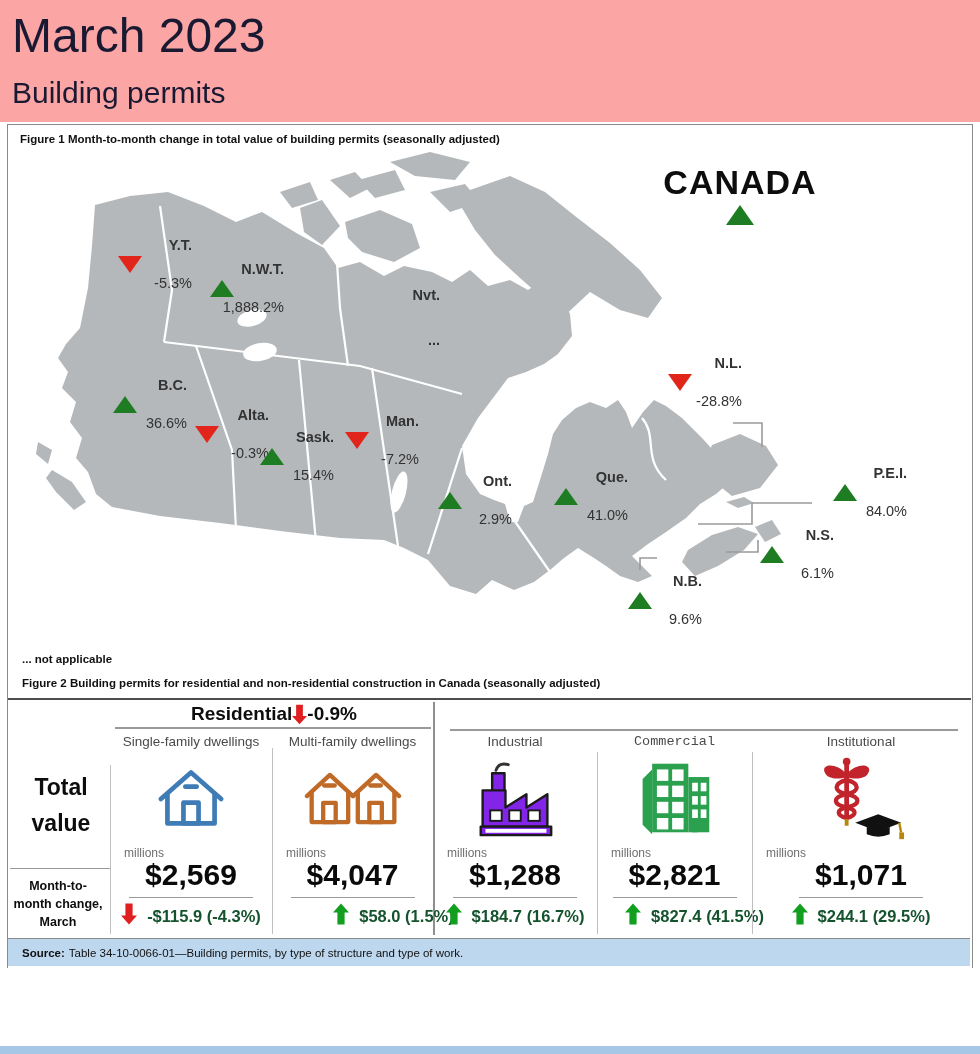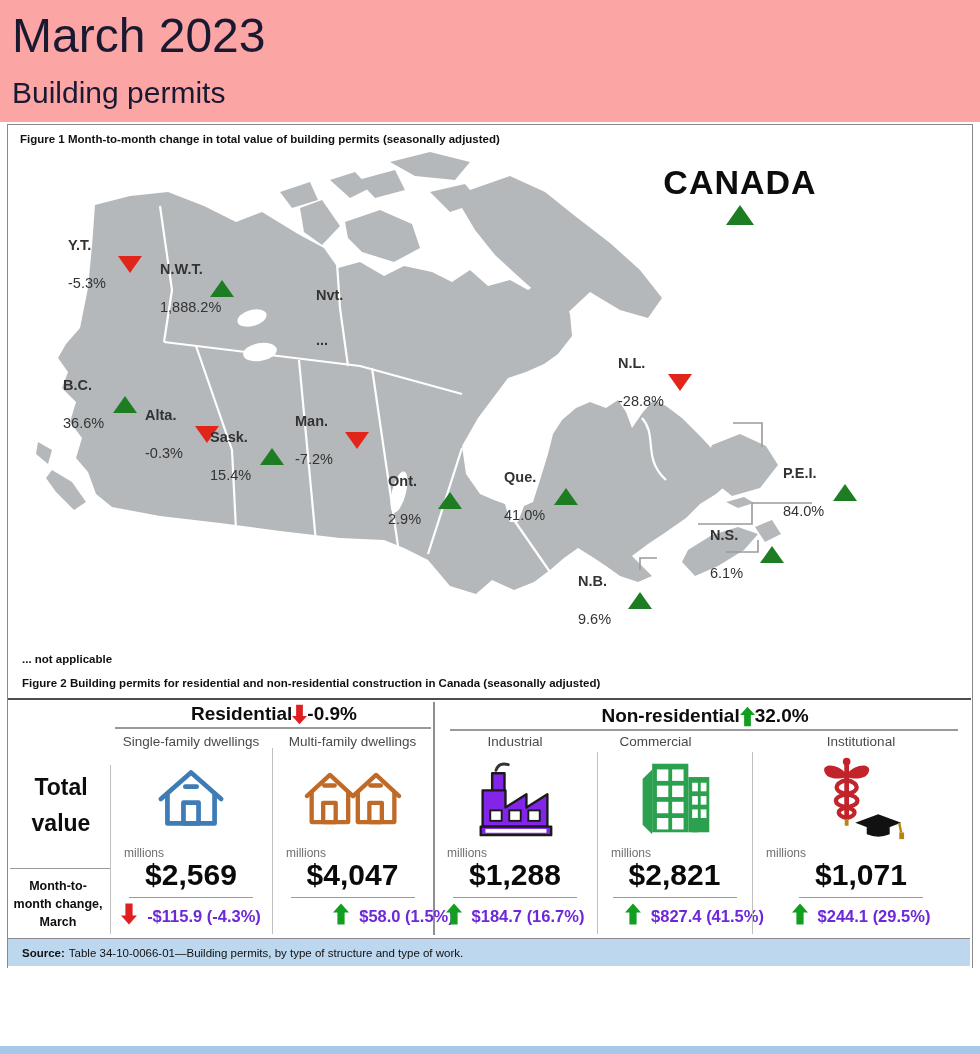--- a/index.html
+++ b/index.html
@@ -15,21 +15,21 @@
   
   #framebox{left:7px;top:124px;width:964px;height:844px;border:1px solid #8a8a8a;background:#fff;}
   .caption{font-size:11.5px;font-weight:bold;color:#111;}
   #fig1cap{left:20px;top:133px;}
   #note{left:22px;top:653px;font-size:11.5px;font-weight:bold;color:#111;}
   #fig2cap{left:22px;top:677px;}
   #fig2rule{left:8px;top:698px;width:963px;height:2px;background:#4d4d4d;}
 
   
   #mapsvg{left:0;top:150px;}
-  .region{position:absolute;width:124px;text-align:left;pointer-events:none;}
+  .region{position:absolute;width:124px;text-align:right;pointer-events:none;}
   .r-label{font-size:14.5px;font-weight:600;color:#333;line-height:1.05;}
   .r-value{font-size:14.5px;font-weight:500;color:#333;line-height:1.05;margin-top:3px;}
   .tri{width:0;height:0;margin:3px auto 0 auto;}
   .tri.up{border-left:12px solid transparent;border-right:12px solid transparent;border-bottom:17px solid #1e7d23;}
   .tri.down{border-left:12px solid transparent;border-right:12px solid transparent;border-top:17px solid #e1251b;}
   .tri.big.up{border-left:14px solid transparent;border-right:14px solid transparent;border-bottom:20px solid #1e7d23;}
   #canada-blk{left:640px;top:163px;width:200px;text-align:center;}
   #canada-name{font-size:34px;font-weight:800;color:#0d0d0d;letter-spacing:1px;}
   #canada-val{font-size:29px;color:#4a4a4a;margin-top:10px;}
   .nvt-val{margin-top:30px !important;font-weight:700;}
@@ -39,21 +39,21 @@
            font-size:19px;font-weight:bold;color:#0d0d0d;}
   .gline{position:absolute;height:2px;background:#9a9a9a;}
   .vline{position:absolute;background:#bfbfbf;width:1px;}
   #vmain{position:absolute;background:#8f8f8f;width:2px;}
   .colhead{position:absolute;text-align:center;font-size:13.5px;color:#4a4a4a;}
   .iconbox{position:absolute;display:flex;align-items:center;justify-content:center;}
   .unit{position:absolute;font-size:12px;color:#6f6f6f;}
   .total{position:absolute;text-align:center;font-size:30px;font-weight:bold;color:#0a0a0a;}
   .tline{position:absolute;height:1px;background:#9a9a9a;}
   .chg{position:absolute;display:flex;align-items:center;justify-content:center;gap:10px;
-       font-size:16.5px;font-weight:bold;color:#6d28d9;}
+       font-size:16.5px;font-weight:bold;color:#14532d;}
   #totval{left:10px;top:770px;width:102px;text-align:center;font-size:23px;font-weight:bold;
           color:#0d0d0d;line-height:1.55;white-space:pre-line;}
   #rowline{left:10px;top:868px;width:100px;height:1px;background:#9a9a9a;}
   #mtm{left:2px;top:877px;width:112px;text-align:center;font-size:12.5px;font-weight:bold;
        color:#0d0d0d;line-height:1.45;white-space:pre-line;}
   .blockarrow svg{display:block;}
 
   
   #srcband{left:8px;top:938px;width:962px;height:28px;background:#bdd7ee;border-top:1px solid #8a8a8a;
            display:flex;align-items:center;padding-left:14px;box-sizing:border-box;font-size:11.5px;color:#111;}
@@ -219,29 +219,20 @@
     <span>Residential</span>
     <span class="blockarrow">
         <svg width="15" height="21" viewBox="0 0 20 26" style="transform:rotate(180deg);">
      <path d="M10 0 L20 11 H14.5 V26 H5.5 V11 H0 Z" fill="#e02020"></path>
         </svg>
       </span>
     <span>-0.9%</span>
   </div>
   <div class="gline" style="left:115px;top:727px;width:316px;"></div>
 
-  <div class="gheader" style="left:450px;top:705px;width:510px;">
-    <span>Non-residential</span>
-    <span class="blockarrow">
-        <svg width="15" height="21" viewBox="0 0 20 26" style="">
-     <path d="M10 0 L20 11 H14.5 V26 H5.5 V11 H0 Z" fill="#129e1f"></path>
-        </svg>
-      </span>
-    <span>32.0%</span>
-  </div>
   <div class="gline" style="left:450px;top:729px;width:508px;"></div>
 
   <div id="vmain" style="left:433px;top:702px;height:233px;"></div>
 
   <div id="totval" class="abs">Total
 value</div>
   <div id="rowline" class="abs"></div>
   <div id="mtm" class="abs">Month-to-
 month change,
 March</div>
@@ -310,21 +301,21 @@
       </div>
       <div class="unit" style="left:447px;top:846px;">millions</div>
       <div class="total" style="left:433px;top:858px;width:164px;">$1,288</div>
       <div class="tline" style="left:453px;top:897px;width:124px;"></div>
       <div class="chg" style="left:433px;top:903px;width:164px;">
              <span><svg width="16" height="22" viewBox="0 0 20 26" style="">
      <path d="M10 0 L20 11 H14.5 V26 H5.5 V11 H0 Z" fill="#129e1f"></path>
           </svg></span>
              <span>$184.7 (16.7%)</span>
       </div>
-      <div class="colhead" style="left:578px;top:734px;width:155px;">Commercial</div>
+      <div class="colhead" style="left:597px;top:734px;width:155px;font-family:Liberation Mono, monospace;">Commercial</div>
       <div class="iconbox" style="left:597px;top:754px;width:155px;height:88px;">
         <svg width="80" height="84" viewBox="0 0 84 88">
    <polygon points="8,24 18,14 18,82 8,72" fill="#2ba14f"></polygon>
    <rect x="18" y="8" width="38" height="72" fill="#2ba14f"></rect>
    <g fill="#fff">
    <rect x="23" y="14" width="12" height="12"></rect>
             <rect x="39" y="14" width="12" height="12"></rect>
    <rect x="23" y="31" width="12" height="12"></rect>
             <rect x="39" y="31" width="12" height="12"></rect>
    <rect x="23" y="48" width="12" height="12"></rect>

